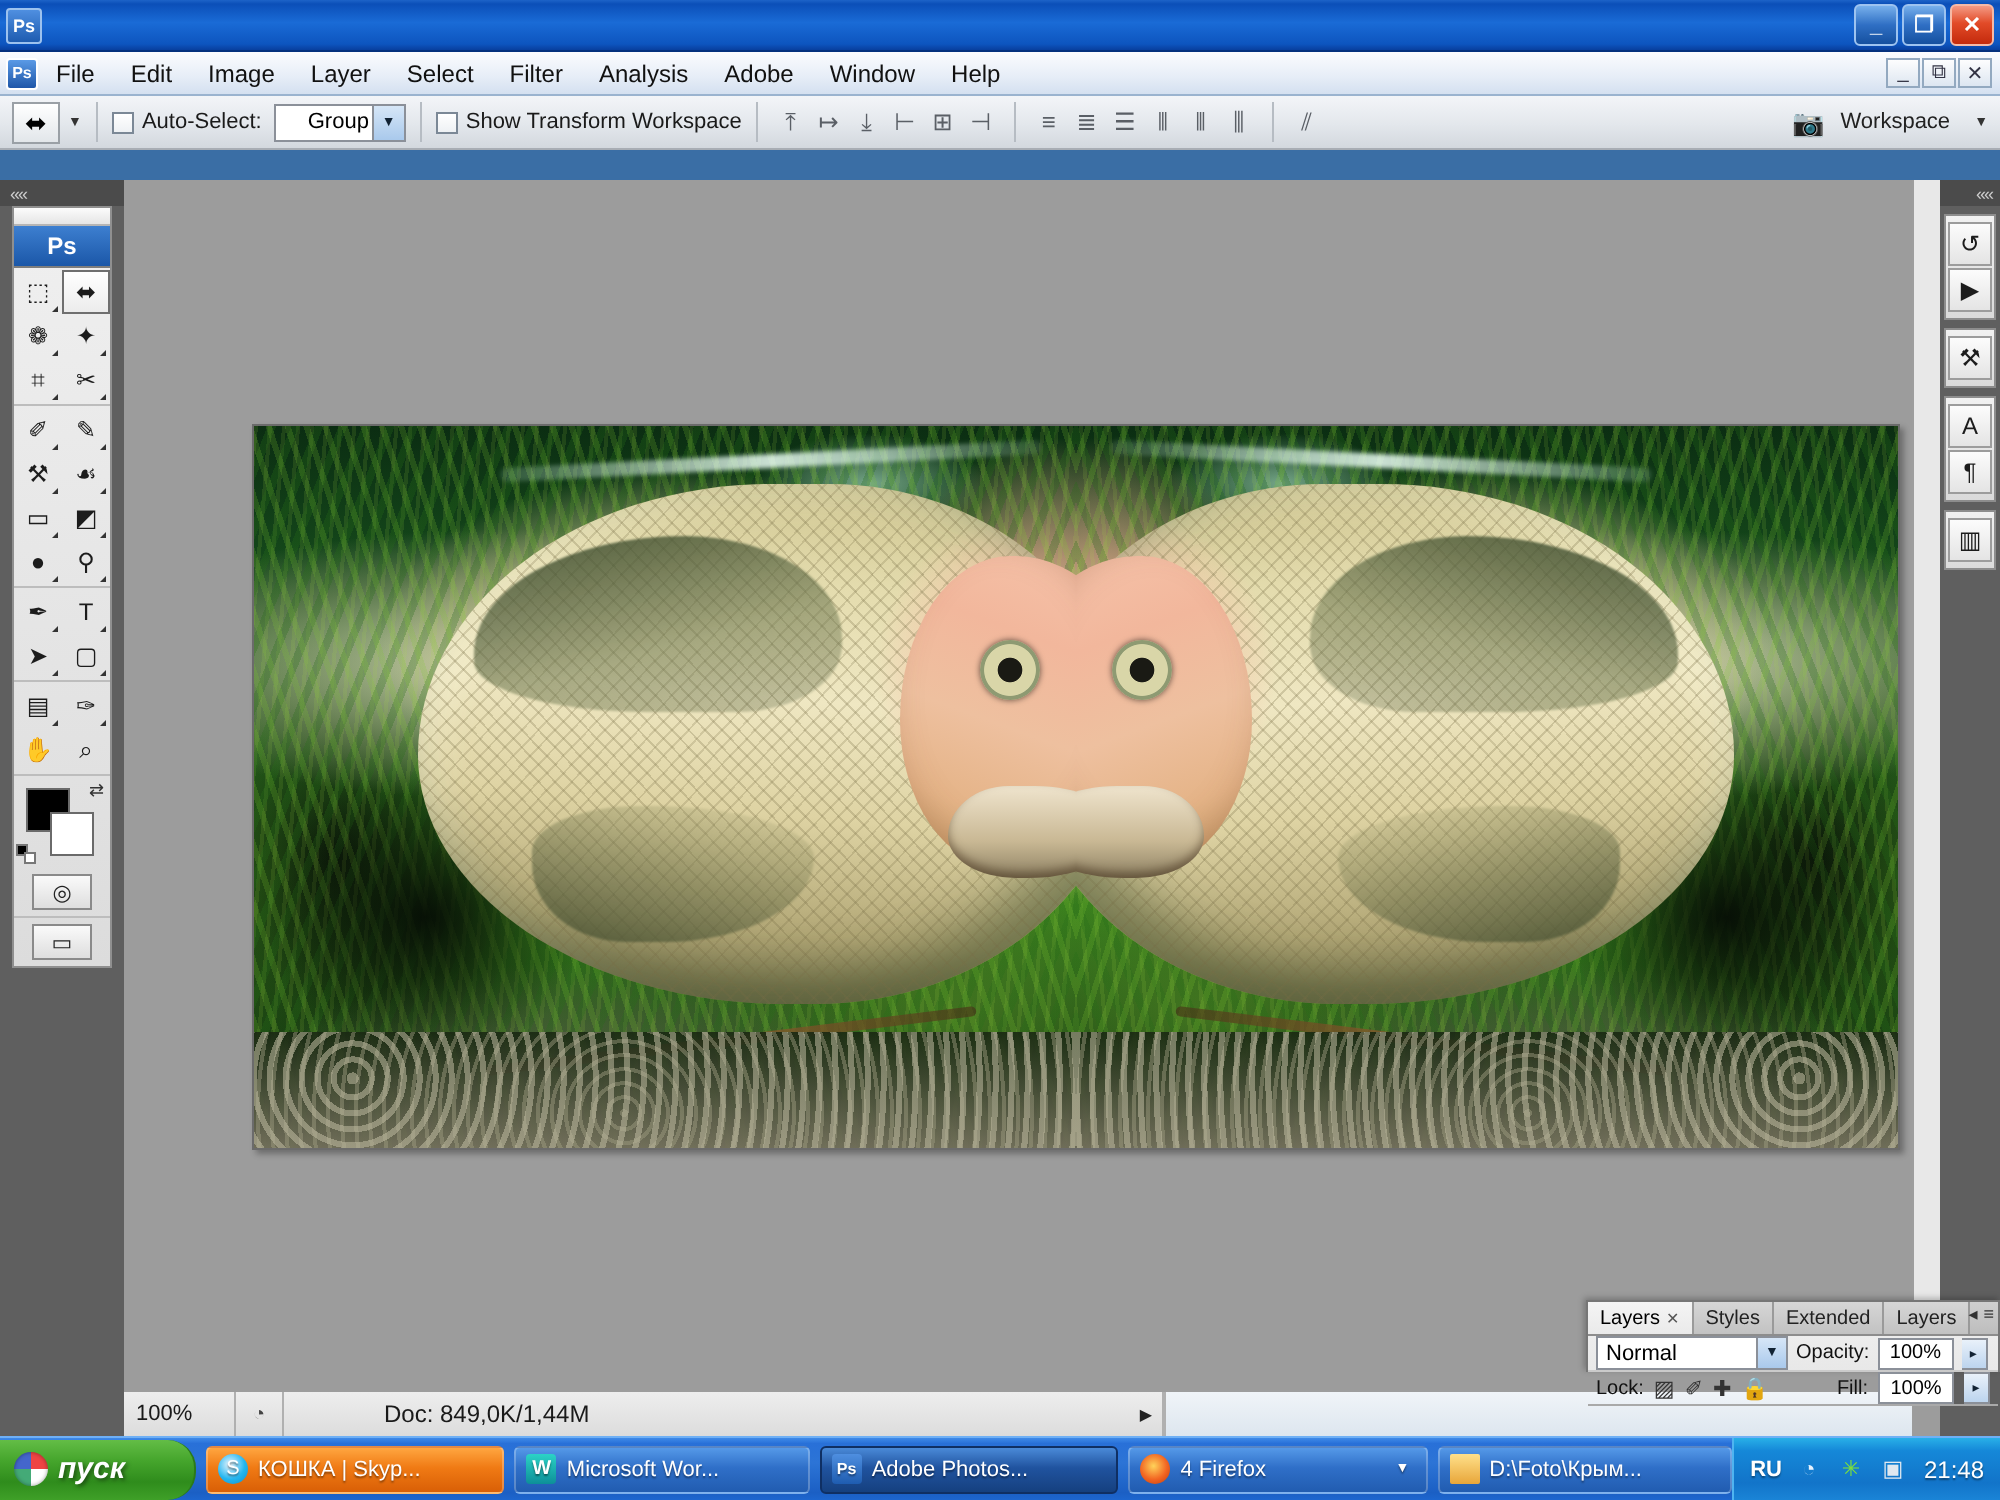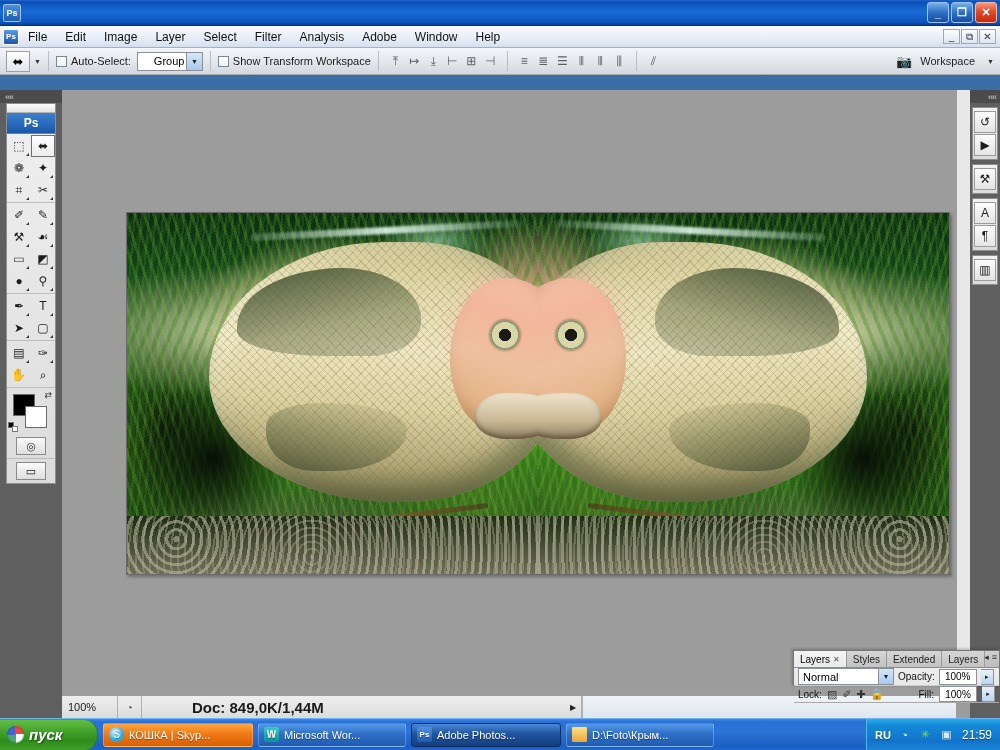--- a/index.html
+++ b/index.html
@@ -326,21 +326,21 @@
     width: 56px; display:flex; align-items:center; padding-left:6px;
     font-size:11px; color:#1a1a1a;
     border-right:1px solid #b0b0b0;
   }
   #status-thumb {
     width: 24px; display:flex;align-items:center;justify-content:center;
     font-size:10px; color:#444; border-right:1px solid #b0b0b0;
   }
   #status-text {
     flex:1; display:flex; align-items:center; padding-left:50px;
-    font-size:15px; color:#1a1a1a;font-weight:bold;
+    font-size:12px; color:#1a1a1a;
   }
   #status-arrow { width:16px; display:flex;align-items:center;justify-content:center;font-size:8px;color:#222; border-right:1px solid #b0b0b0;}
   #hscroll-track { flex:1; background: linear-gradient(180deg,#f0f4f8,#dde6ef); border-left:1px solid #b0b0b0; }
 
   
   #rightdock {
     position:absolute; right:0; top:0; width:30px; bottom:0;
     background:#5f5f5f;
     display:flex; flex-direction:column; align-items:center;
   }
@@ -750,26 +750,31 @@
   <div class="tbtn word">
     <span class="tb-ico ic-word">W</span>
     <span>Microsoft Wor...</span>
   </div>
 
   <div class="tbtn psd">
     <span class="tb-ico ic-ps">Ps</span>
     <span>Adobe Photos...</span>
   </div>
 
+  <div class="tbtn ffx">
+    <span class="tb-ico ic-ff"></span>
+    <span>4 Firefox</span>
+    <span class="caret">▼</span>
+  </div>
 
   <div class="tbtn folder">
     <span class="tb-ico ic-folder"></span>
     <span>D:\Foto\Крым...</span>
   </div>
 
   <div id="tray">
     <span id="lang">RU</span>
     <span class="tray-ico" style="color:#e8f4ff;">◔</span>
     <span class="tray-ico" style="color:#7de03a;">✳</span>
     <span class="tray-ico" style="color:#dfe8f0;">▣</span>
-    <span id="clock">21:59</span>
+    <span id="clock">21:48</span>
   </div>
 </div>
 
 </body></html>

